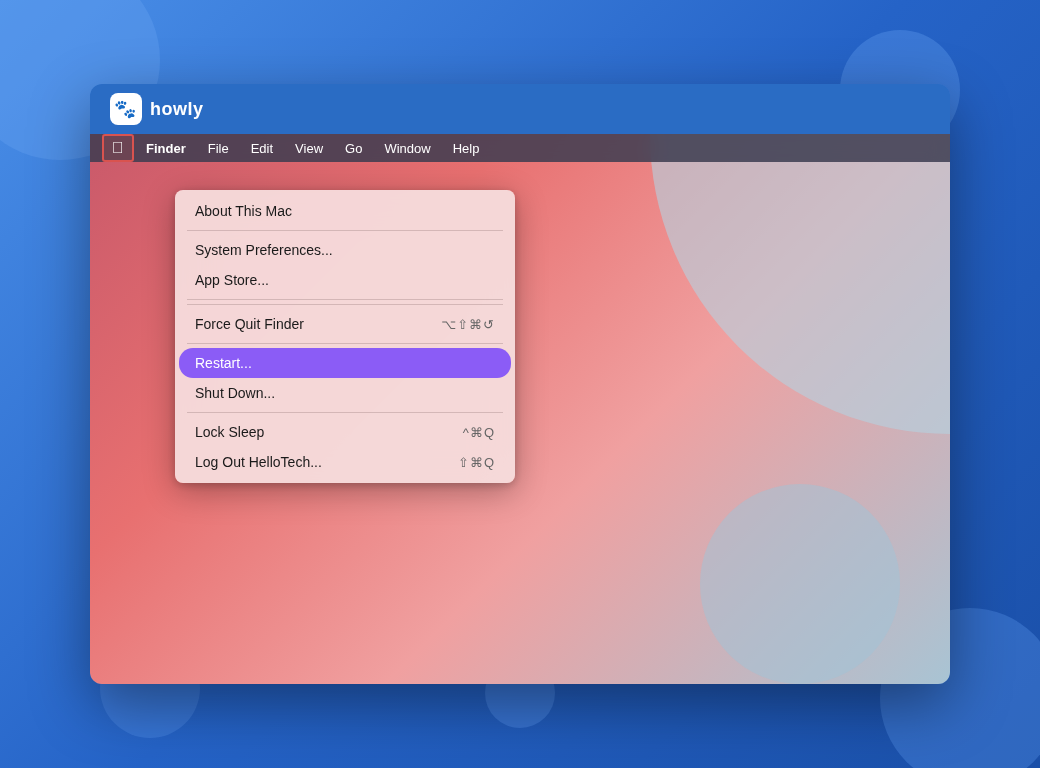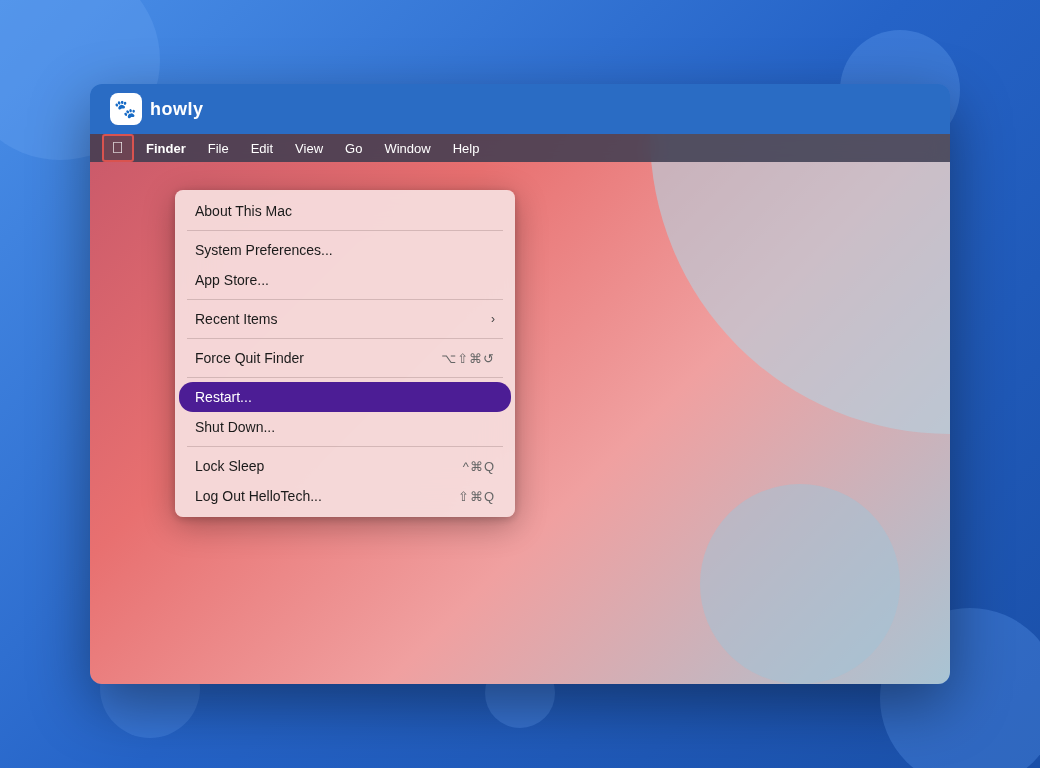--- a/index.html
+++ b/index.html
@@ -222,21 +222,21 @@
       padding: 7px 16px;
       font-size: 14px;
       color: #1a1a1a;
       cursor: pointer;
       border-radius: 4px;
       margin: 0 4px;
       min-height: 28px;
     }
 
     .dropdown-item.highlighted {
-      background: #4c1d95;
+      background: #8b5cf6;
       color: white;
       border-radius: 14px;
     }
 
     .dropdown-separator {
       height: 1px;
       background: rgba(150, 120, 120, 0.35);
       margin: 4px 12px;
     }
 
@@ -314,24 +314,20 @@
       <div class="dropdown-item">
         <span>System Preferences...</span>
       </div>
 
       <div class="dropdown-item">
         <span>App Store...</span>
       </div>
 
       <div class="dropdown-separator"></div>
 
-      <div class="dropdown-item">
-        <span>Recent Items</span>
-        <span class="chevron-right">›</span>
-      </div>
 
       <div class="dropdown-separator"></div>
 
       <div class="dropdown-item">
         <span>Force Quit Finder</span>
         <span class="shortcut-text">⌥⇧⌘↺</span>
       </div>
 
       <div class="dropdown-separator"></div>
 

